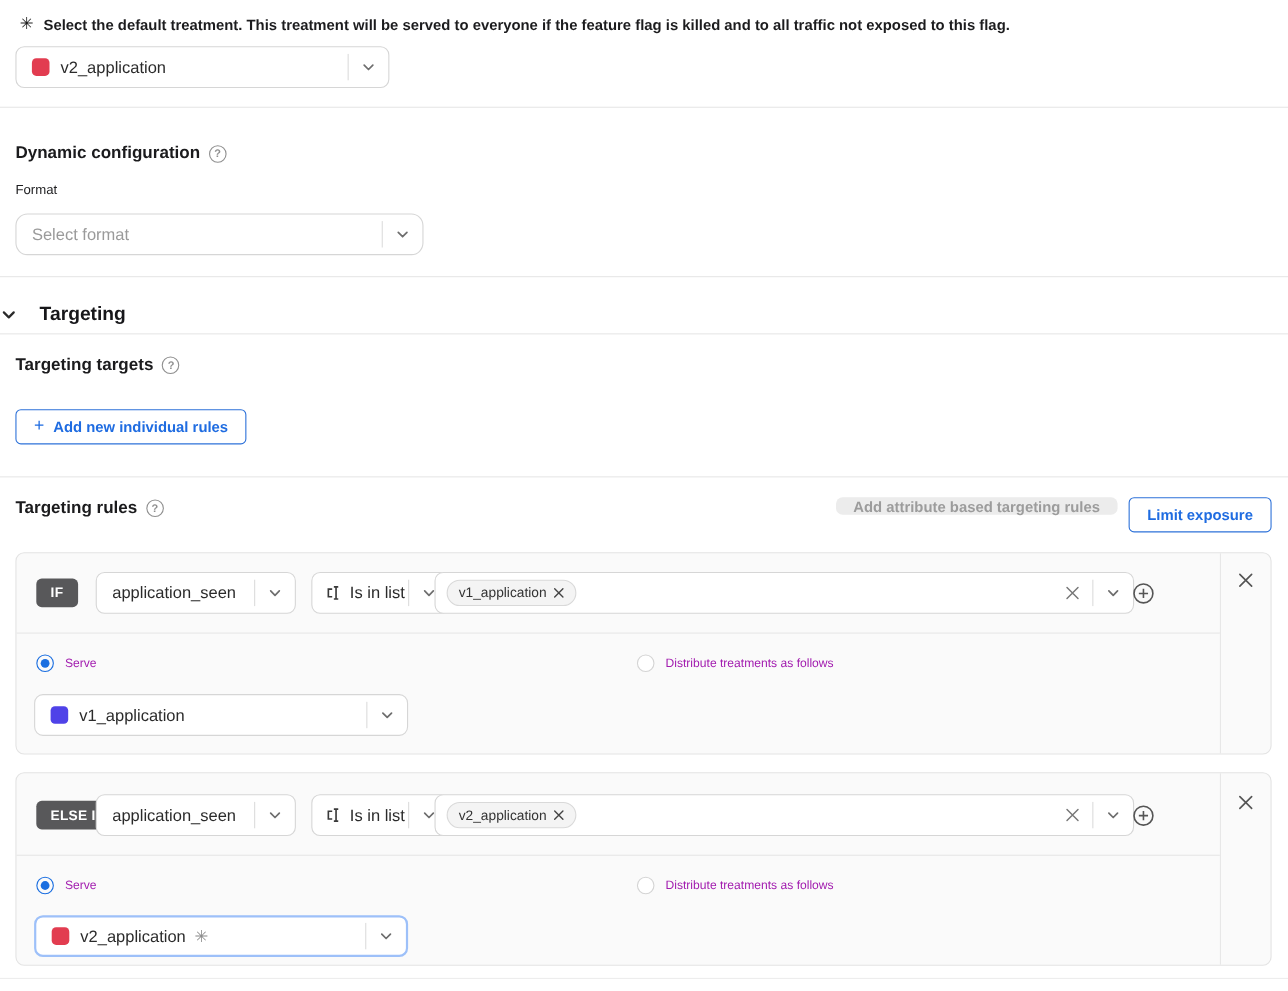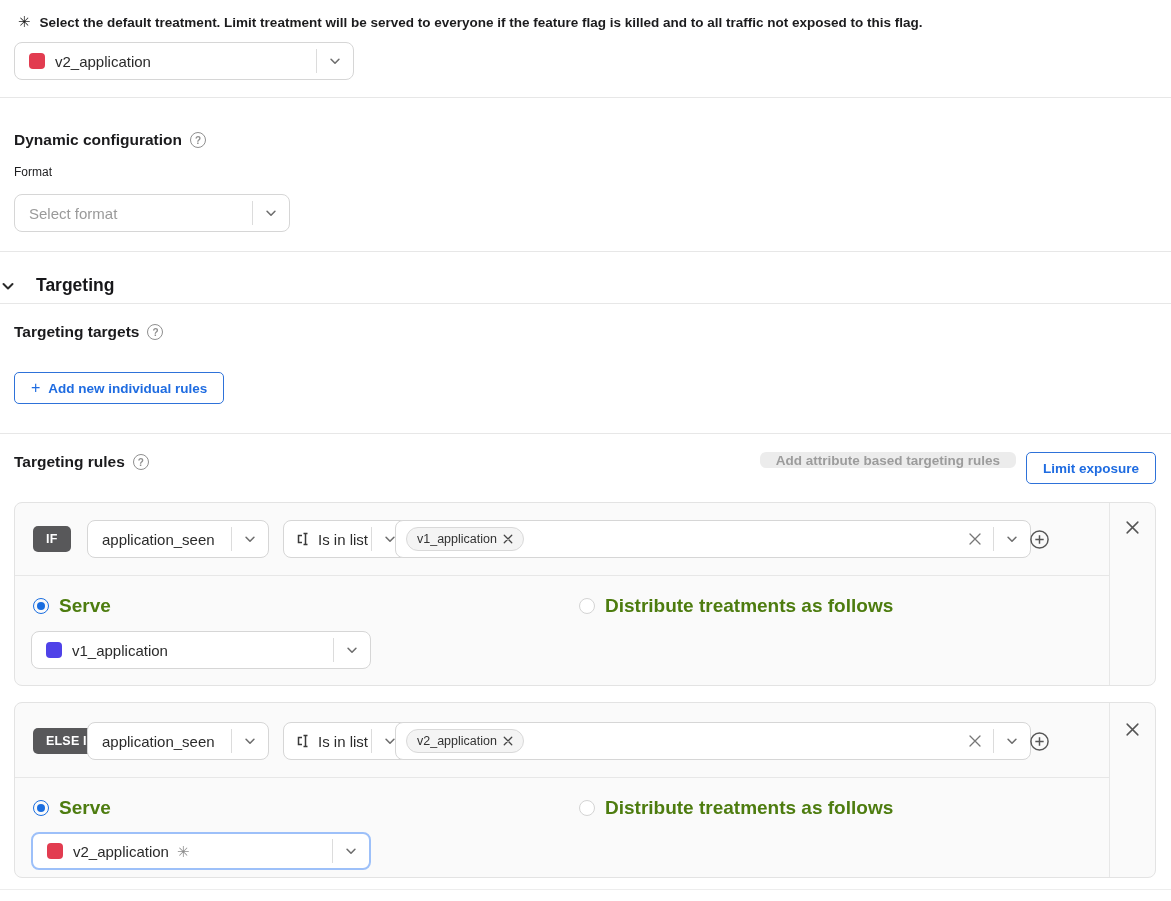--- a/index.html
+++ b/index.html
@@ -71,30 +71,30 @@
     font-size:12.5px; color:#333;
   }
   .icon-btn { display:flex; align-items:center; justify-content:center; cursor:pointer; }
 
   
   .radio { width:16px; height:16px; border-radius:50%; flex:0 0 auto; }
   .radio.on { border:1.5px solid #1a6ee0; display:flex; align-items:center; justify-content:center; }
   .radio.on::after { content:""; width:8px; height:8px; border-radius:50%; background:#1a6ee0; }
   .radio.off { border:1.5px solid #d4d4d4; background:#fff; }
   .radio-row { position:absolute; display:flex; align-items:center; gap:10px; }
-  .radio-label { font-size:19px; font-weight:700; color:#4d7c0f; }
+  .radio-label { font-size:11px; font-weight:400; color:#a21caf; }
 
   .dd.focused { border:2px solid #9dc0f9; }
 </style>
 </head>
 <body>
 
 <div class="abs" style="left:18px; top:14px; display:flex; align-items:flex-start; gap:9px;">
   <span class="asterisk">✳</span>
-  <span style="font-size:13.5px; font-weight:700; color:#1c1c1e; padding-top:1px;">Select the default treatment. Limit treatment will be served to everyone if the feature flag is killed and to all traffic not exposed to this flag.</span>
+  <span style="font-size:13.5px; font-weight:700; color:#1c1c1e; padding-top:1px;">Select the default treatment. This treatment will be served to everyone if the feature flag is killed and to all traffic not exposed to this flag.</span>
 </div>
 
 <div class="dd" style="left:14px; top:42px; width:340px;">
   <span class="swatch" style="background: rgb(226, 60, 80);"></span>
   <span class="dd-val">v2_application</span>
   <span class="dd-fill"></span>
   <span class="dd-sep"></span>
   <span class="chev">
     <svg width="14" height="14" viewBox="0 0 16 16">
         <path d="M3.5 6l4.5 4.5L12.5 6" fill="none" stroke="#6e6e6e" stroke-width="1.8" stroke-linecap="round" stroke-linejoin="round"></path>
@@ -104,21 +104,21 @@
 
 <div class="hr" style="top:97px;"></div>
 
 <div class="abs sec-title" style="left:14px; top:131px;">
   <span>Dynamic configuration</span>
   <span class="help">?</span>
 </div>
 
 <div class="abs" style="left:14px; top:165px; font-size:12px; font-weight:400;">Format</div>
 
-<div class="dd" style="left:14px; top:194px; width:276px;">
+<div class="dd" style="left:14px; top:194px; width:371px;border-radius:11px;">
   <span class="dd-val placeholder">Select format</span>
   <span class="dd-fill"></span>
   <span class="dd-sep"></span>
   <span class="chev">
     <svg width="14" height="14" viewBox="0 0 16 16">
         <path d="M3.5 6l4.5 4.5L12.5 6" fill="none" stroke="#6e6e6e" stroke-width="1.8" stroke-linecap="round" stroke-linejoin="round"></path>
       </svg>
   </span>
 </div>
 

